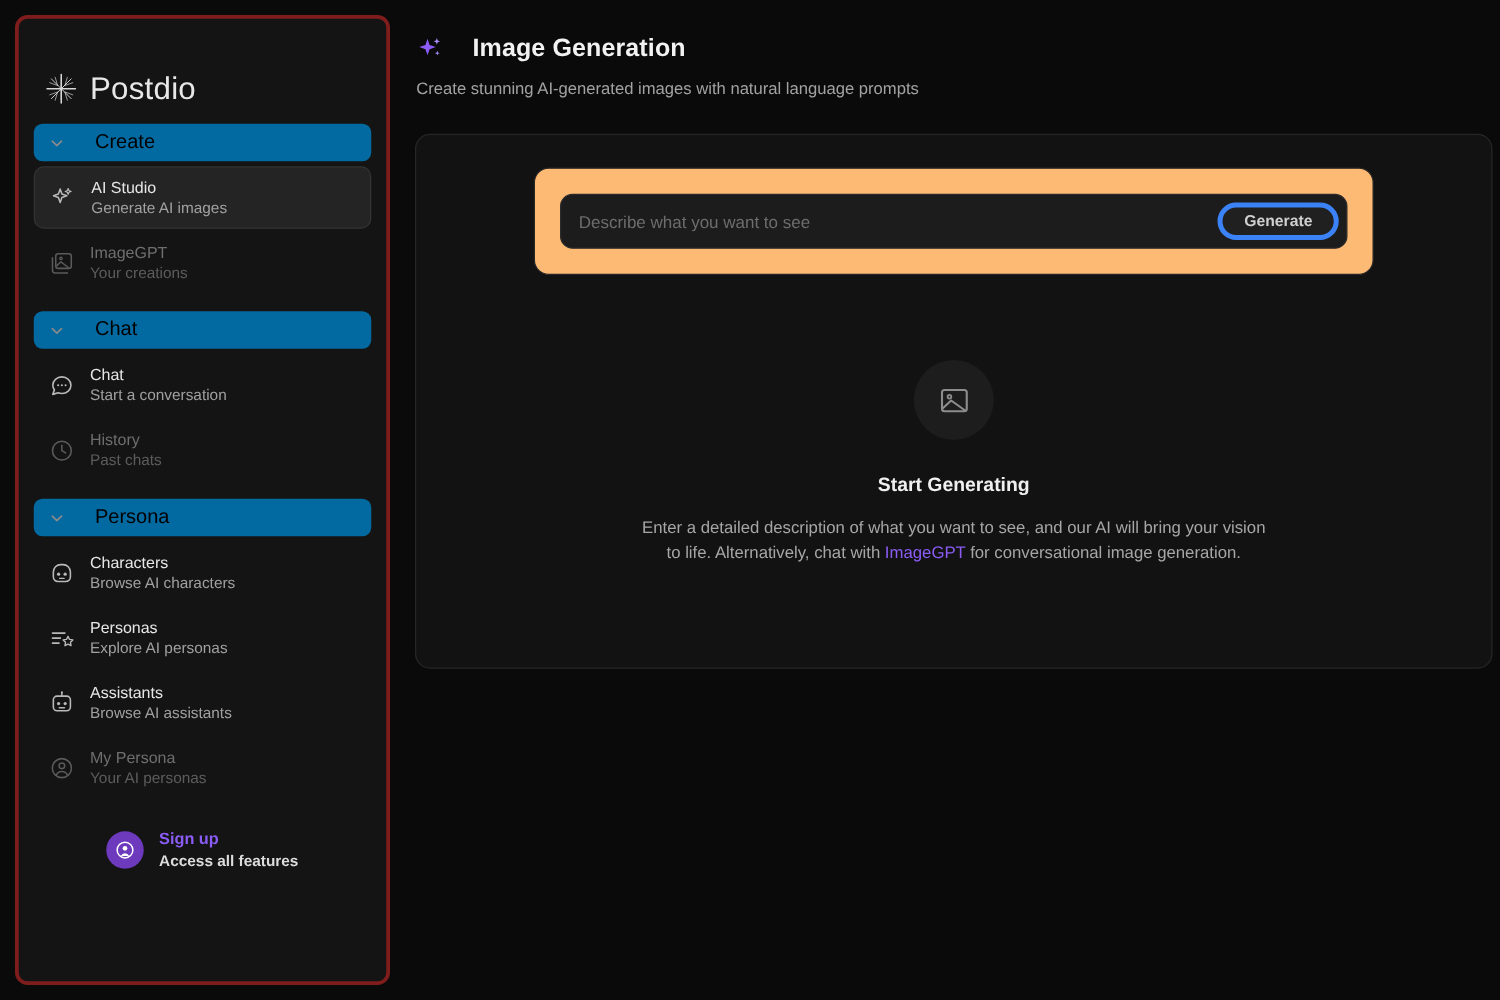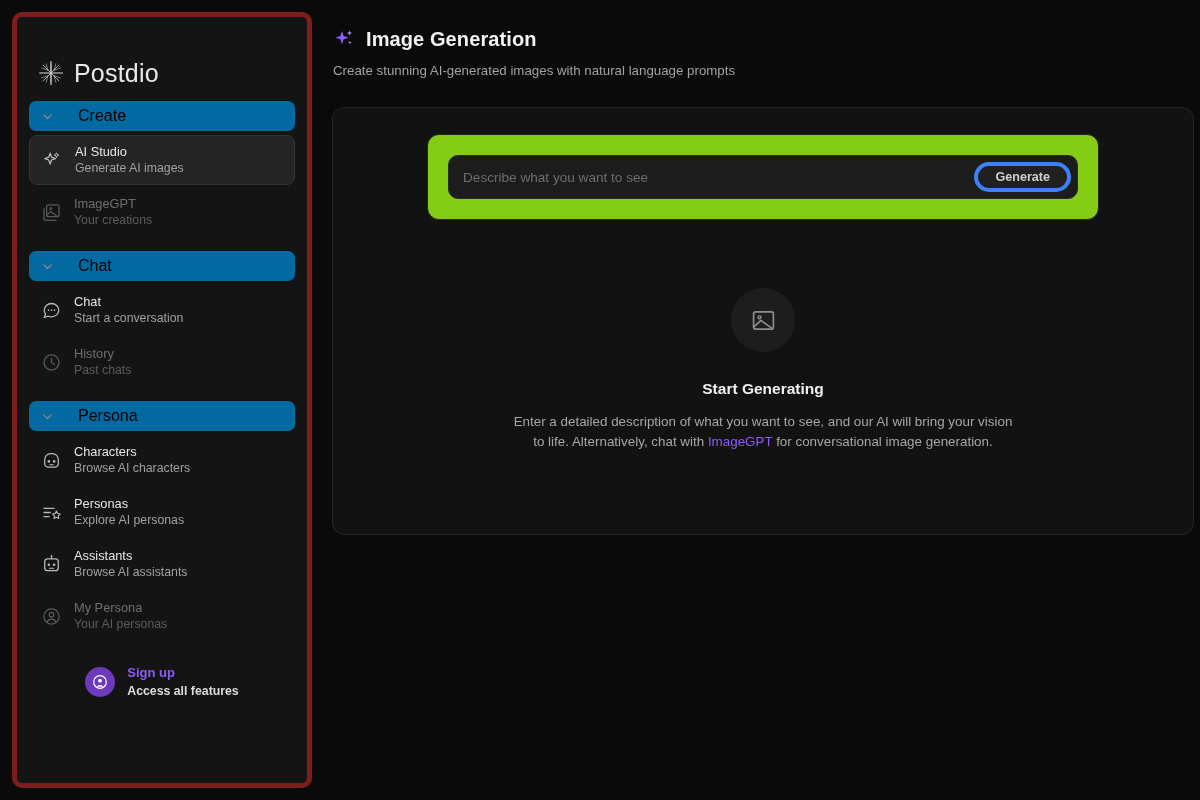--- a/index.html
+++ b/index.html
@@ -20,21 +20,21 @@
   }
 
   
   .sidebar {
     position: absolute;
     left: 12px;
     top: 12px;
     width: 300px;
     height: 776px;
     background: #141414;
-    border: 5px solid #7f1d1d;
+    border: 3px solid #7f1d1d;
     border-radius: 10px;
     padding: 0;
     overflow: hidden;
   }
 
   .brand {
     display: flex;
     align-items: center;
     gap: 10px;
     padding: 28px 0 0 21px;
@@ -165,41 +165,42 @@
     display: flex;
     align-items: center;
     gap: 10px;
   }
   .title-spark { width: 23px; height: 23px; flex: 0 0 23px; display: block; }
   .page-title {
     font-size: 20px;
     font-weight: 700;
     color: #f2f2f2;
     letter-spacing: 0.1px;
+    margin-left: 12px;
   }
   .page-sub {
     margin-top: 12px;
     font-size: 13.3px;
     color: #a2a2a2;
   }
 
   .card {
     margin-top: 29px;
     width: 862px;
     height: 428px;
     background: #121212;
     border: 1px solid #262626;
     border-radius: 12px;
     padding: 26px 24px;
   }
 
   .prompt-panel {
     width: 672px;
     margin: 0 auto;
-    background: #84cc16;
+    background: #fdba74;
     border: 1px solid #262626;
     border-radius: 12px;
     padding: 20px;
   }
   .prompt-row {
     display: flex;
     align-items: center;
     gap: 10px;
     height: 44px;
     background: #1c1c1c;

